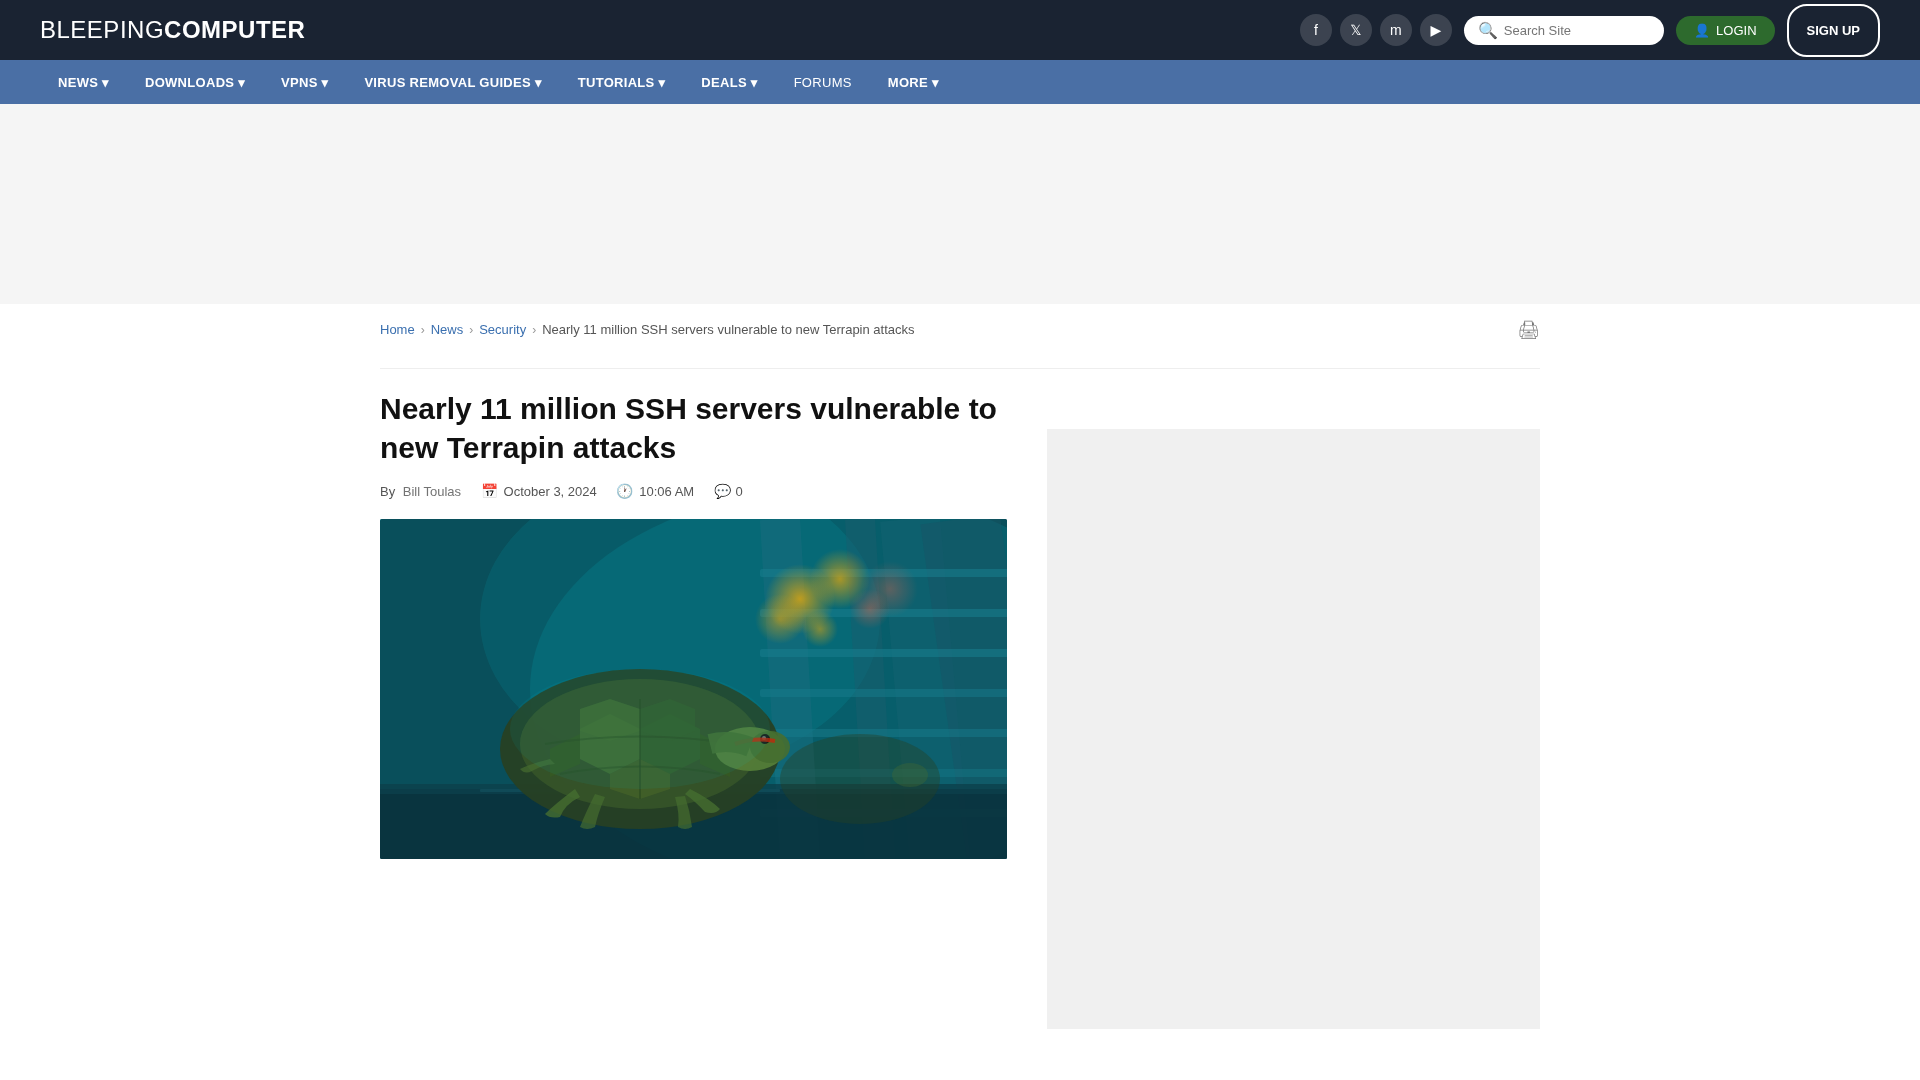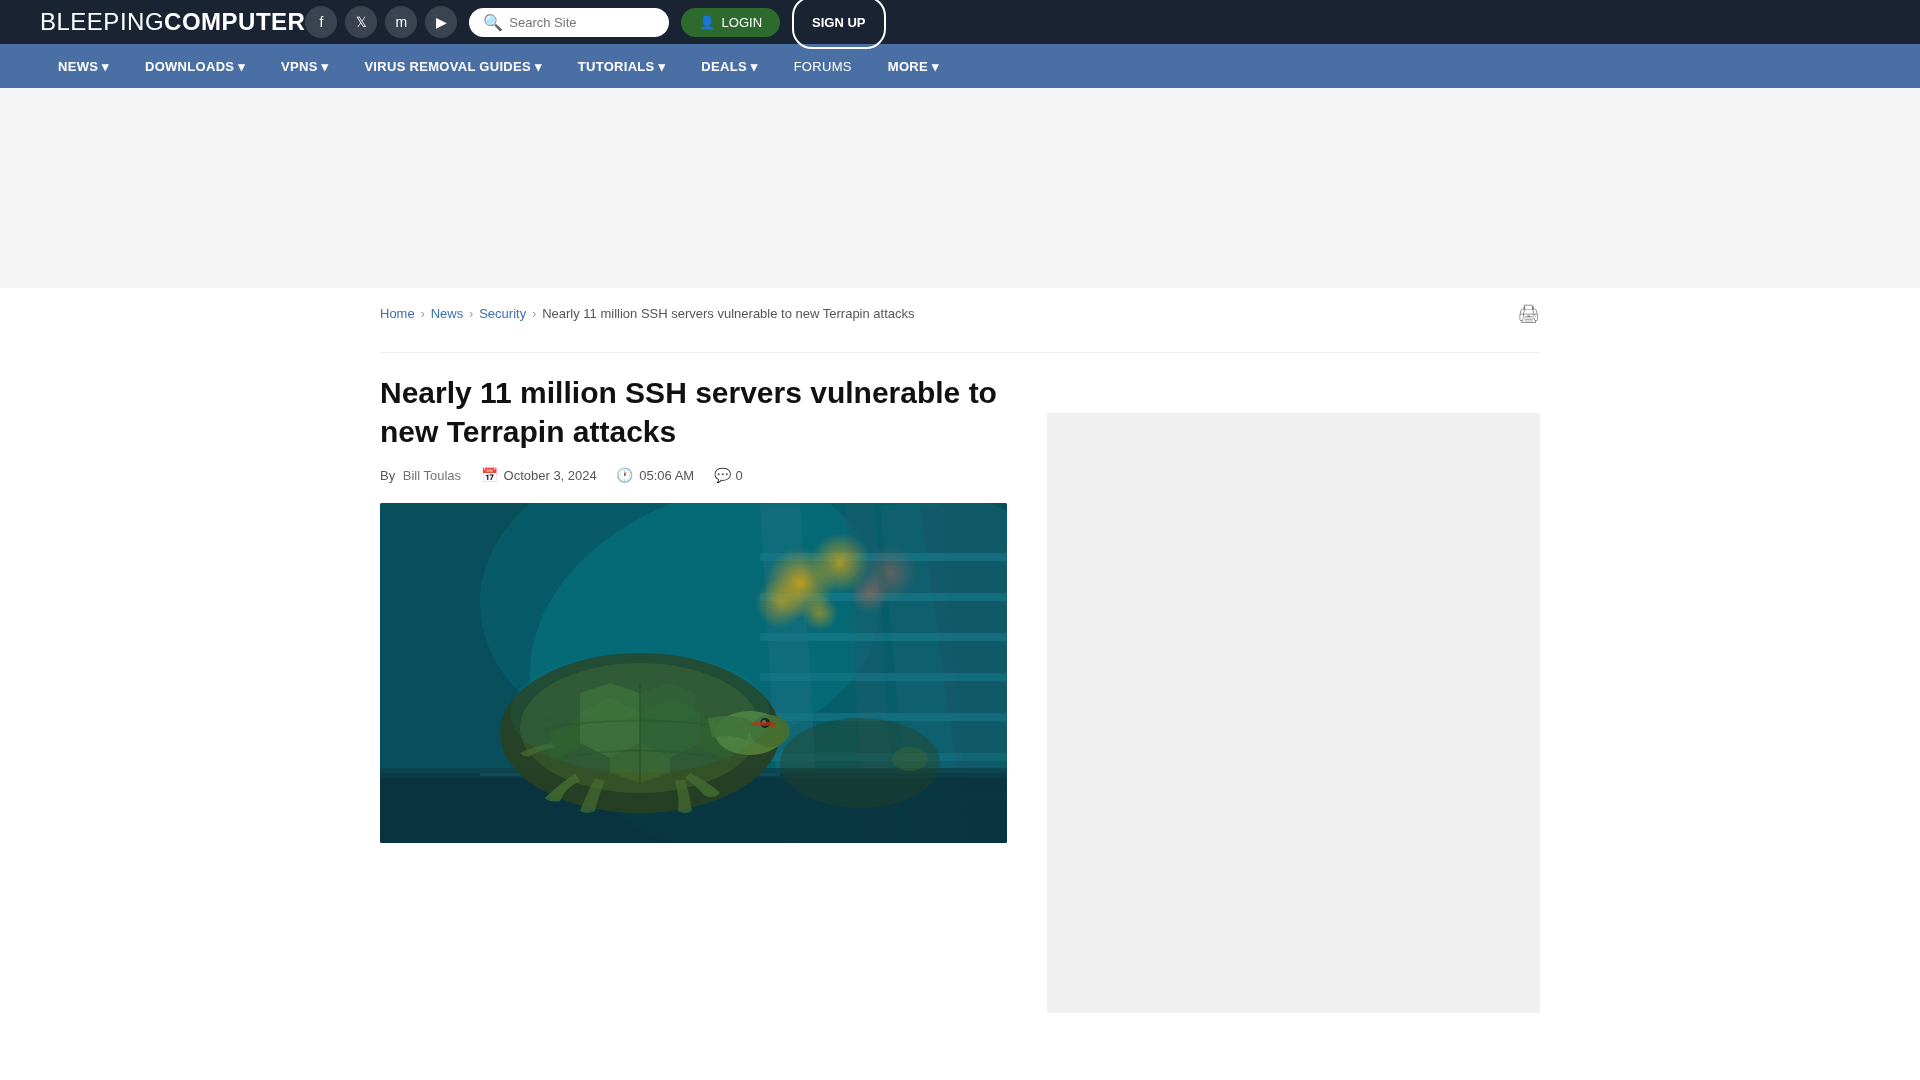--- a/index.html
+++ b/index.html
@@ -2,24 +2,24 @@
 <html><head>
   <meta charset="utf-8">
   <style>
     * { margin: 0; padding: 0; box-sizing: border-box; }
     body { font-family: Arial, sans-serif; background: #fff; color: #333; width: 1920px; min-height: 1080px; }
 
     
     .header {
       background: #1a2332;
       padding: 0 40px;
-      height: 44px;
-      display: flex;
-      align-items: center;
-      justify-content: flex-start;
+      height: 60px;
+      display: flex;
+      align-items: center;
+      justify-content: space-between;
     }
     .logo {
       font-size: 24px;
       color: #fff;
       font-weight: normal;
       letter-spacing: 0.5px;
     }
     .logo strong { font-weight: 700; }
     .header-right {
       display: flex;
@@ -296,21 +296,21 @@
         <span class="by">
           <span>By</span>
           <a href="#" class="author" style="margin-left:4px;">Bill Toulas</a>
         </span>
         <div class="meta-item">
           <span class="meta-icon">📅</span>
           <span>October 3, 2024</span>
         </div>
         <div class="meta-item">
           <span class="meta-icon">🕐</span>
-          <span>05:06 AM</span>
+          <span>10:06 AM</span>
         </div>
         <div class="comment-count">
           <span class="meta-icon">💬</span>
           <span>0</span>
         </div>
       </div>
 
       <div class="article-image">
         <svg class="turtle-scene" viewBox="0 0 627 340" xmlns="http://www.w3.org/2000/svg">
 

